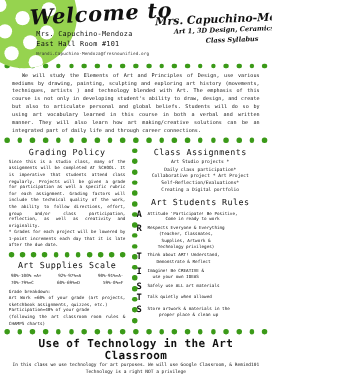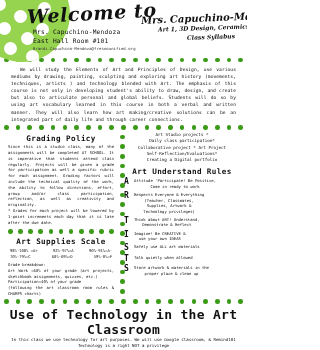--- a/index.html
+++ b/index.html
@@ -63,21 +63,21 @@
   .body-cols{display:flex;position:relative;z-index:2;}
   .col{box-sizing:border-box;}
   .col-left{width:118px;padding:0 4px 0 8px;}
   .col-right{width:129px;padding:0 5px 0 4px;position:relative;}
 
   .v-dots{position:absolute;left:0px;top:0;bottom:0;width:9px;
           display:flex;flex-direction:column;justify-content:space-between;align-items:center;padding:3px 0;}
   .v-dots i{display:block;width:4.6px;height:4.6px;border-radius:50%;background:#3b9a18;}
 
   .sec-title{
-    text-align:center;font-size:7.6px;font-weight:bold;letter-spacing:.4px;
+    text-align:center;font-size:7.6px;font-weight:normal;letter-spacing:.4px;
     color:#111;margin:2px 0 1.5px 0;
   }
   .micro{font-size:3.9px;line-height:5.8px;color:#111;text-align:justify;letter-spacing:.02px;}
   .micro p{margin:0;}
 
   .scale-grid{display:flex;justify-content:space-between;font-size:3.9px;line-height:6px;
               padding:0 2px;letter-spacing:-.05px;}
   .scale-grid span{white-space:nowrap;}
   .scale-rows{margin-bottom:2px;}
 
@@ -85,21 +85,21 @@
   .list-center div{margin:0;}
 
   .rules{margin-top:1px;}
   .rule{display:flex;align-items:flex-start;gap:3px;margin-bottom:1.5px;}
   .rule .letter{font-size:8px;font-weight:bold;width:9px;flex:none;text-align:center;line-height:9px;color:#111;}
   .rule .txt{font-size:3.9px;line-height:5.6px;color:#111;padding-top:1px;}
   .rule .txt .c{display:block;text-align:center;}
 
   
   .footer{position:relative;z-index:2;padding:0 6px;}
-  .footer-title{text-align:center;font-size:13px;font-weight:bold;letter-spacing:.3px;color:#111;margin-top:1px;}
+  .footer-title{text-align:center;font-size:10px;font-weight:bold;letter-spacing:.3px;color:#111;margin-top:1px;}
   .footer-text{text-align:center;font-size:4.1px;line-height:6.6px;color:#111;}
 </style>
 </head>
 <body>
 
 <div class="page">
 
   <div class="blob">
 
     <span class="dot" style="left:64px;top:36px;"></span>
@@ -235,29 +235,30 @@
           <i></i>
           <i></i>
           <i></i>
           <i></i>
           <i></i>
           <i></i>
           <i></i>
           <i></i>
       </div>
 
+      <div class="sec-title">Class Assignments</div>
       <div class="list-center">
         <div>Art Studio projects *</div>
         <div>Daily class participation*</div>
         <div>Collaborative project * Art Project</div>
         <div>Self-Reflection/Evaluations*</div>
         <div>Creating a Digital portfolio</div>
       </div>
 
-      <div class="sec-title" style="margin-top:3px;">Art Understand Rules</div>
+      <div class="sec-title" style="margin-top:3px;">Art Students Rules</div>
       <div class="rules">
         <div class="rule">
           <span class="letter">A</span>
           <span class="txt">
             <span class="c">Attitude 'Participate! Be Positive,</span>
             <span class="c">Come in ready to work</span>
           </span>
         </div>
         <div class="rule">
           <span class="letter">R</span>

